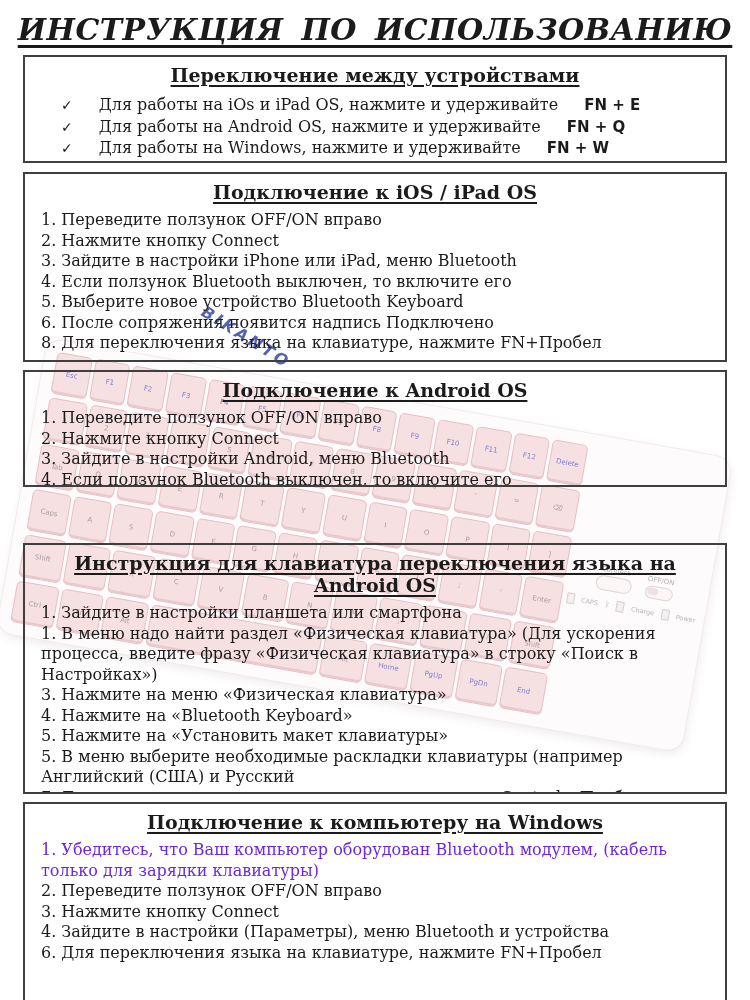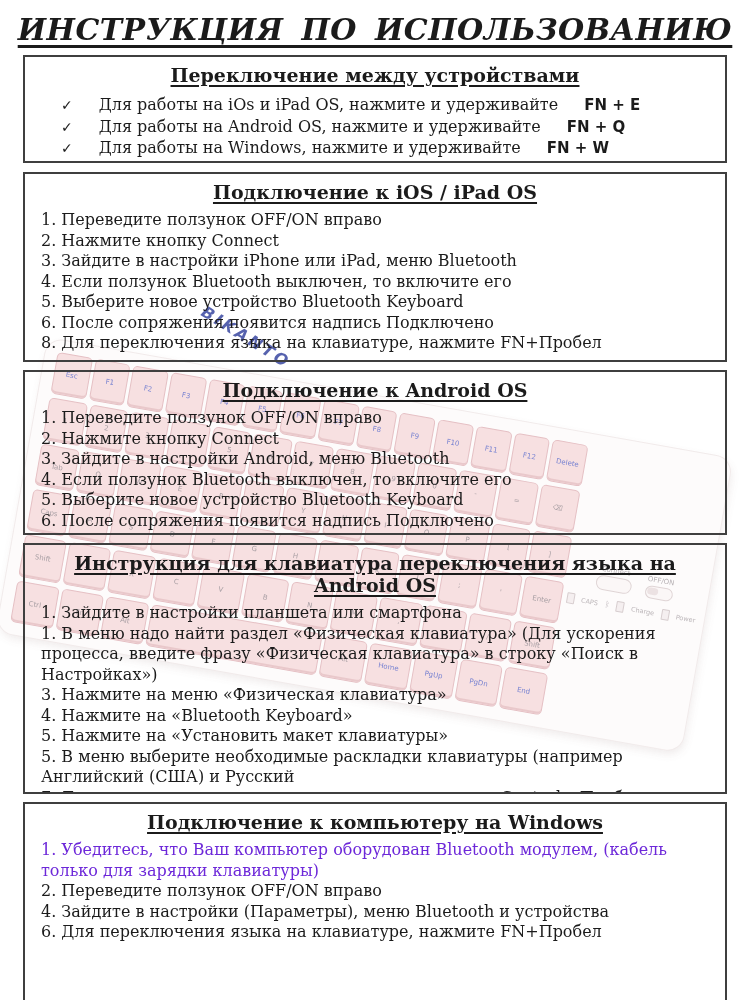--- a/index.html
+++ b/index.html
@@ -53,21 +53,21 @@
     position:absolute;left:0;width:750px;top:12px;text-align:center;
     font-size:30px;font-weight:bold;letter-spacing:.5px;word-spacing:7px;
     text-decoration:underline;text-decoration-thickness:2.5px;text-underline-offset:5px;font-style:italic;
   }
   .box{
     position:absolute;left:23px;width:704px;box-sizing:border-box;
     border:2px solid #3f3f3f;background:transparent;padding:5px 16px 4px 16px;overflow:hidden;
   }
   .box-1{top:55px;height:108px;}
   .box-2{top:172px;height:190px;}
-  .box-3{top:370px;height:165px;}
+  .box-3{top:370px;height:117px;}
   .box-4{top:543px;height:251px;}
   .box-5{top:802px;height:222px;}
   .box h2{
     margin:2px 0 7px 0;text-align:center;font-size:19px;font-weight:bold;
     text-decoration:underline;text-decoration-thickness:2px;text-underline-offset:3px;
   }
   .list{font-size:16px;line-height:20.5px;}
   .li{margin:0;}
   .li b{font-family:"DejaVu Sans","Liberation Sans",sans-serif;font-size:15px;}
   .li.check{display:flex;gap:26px;margin-bottom:1px;}
@@ -254,19 +254,20 @@
           <div class="li"><span>5. В меню выберите необходимые раскладки клавиатуры (например Английский (США) и Русский</span></div>
           <div class="li"><span>7. Для переключения языка на клавиатуре, нажмите Control +Пробел</span></div>
         </div>
     </div>
 
     <div class="box box-5">
       <h2>Подключение к компьютеру на Windows</h2>
       <div class="list">
           <div class="li red"><span>1. Убедитесь, что Ваш компьютер оборудован Bluetooth модулем, (кабель только для зарядки клавиатуры)</span></div>
           <div class="li"><span>2. Переведите ползунок OFF/ON вправо</span></div>
+          <div class="li"><span>3. Нажмите кнопку Connect</span></div>
           <div class="li"><span>4. Зайдите в настройки (Параметры), меню Bluetooth и устройства</span></div>
           <div class="li"><span>6. Для переключения языка на клавиатуре, нажмите FN+Пробел</span></div>
         </div>
     </div>
   </div>
 
 </div>
 
 </body></html>

